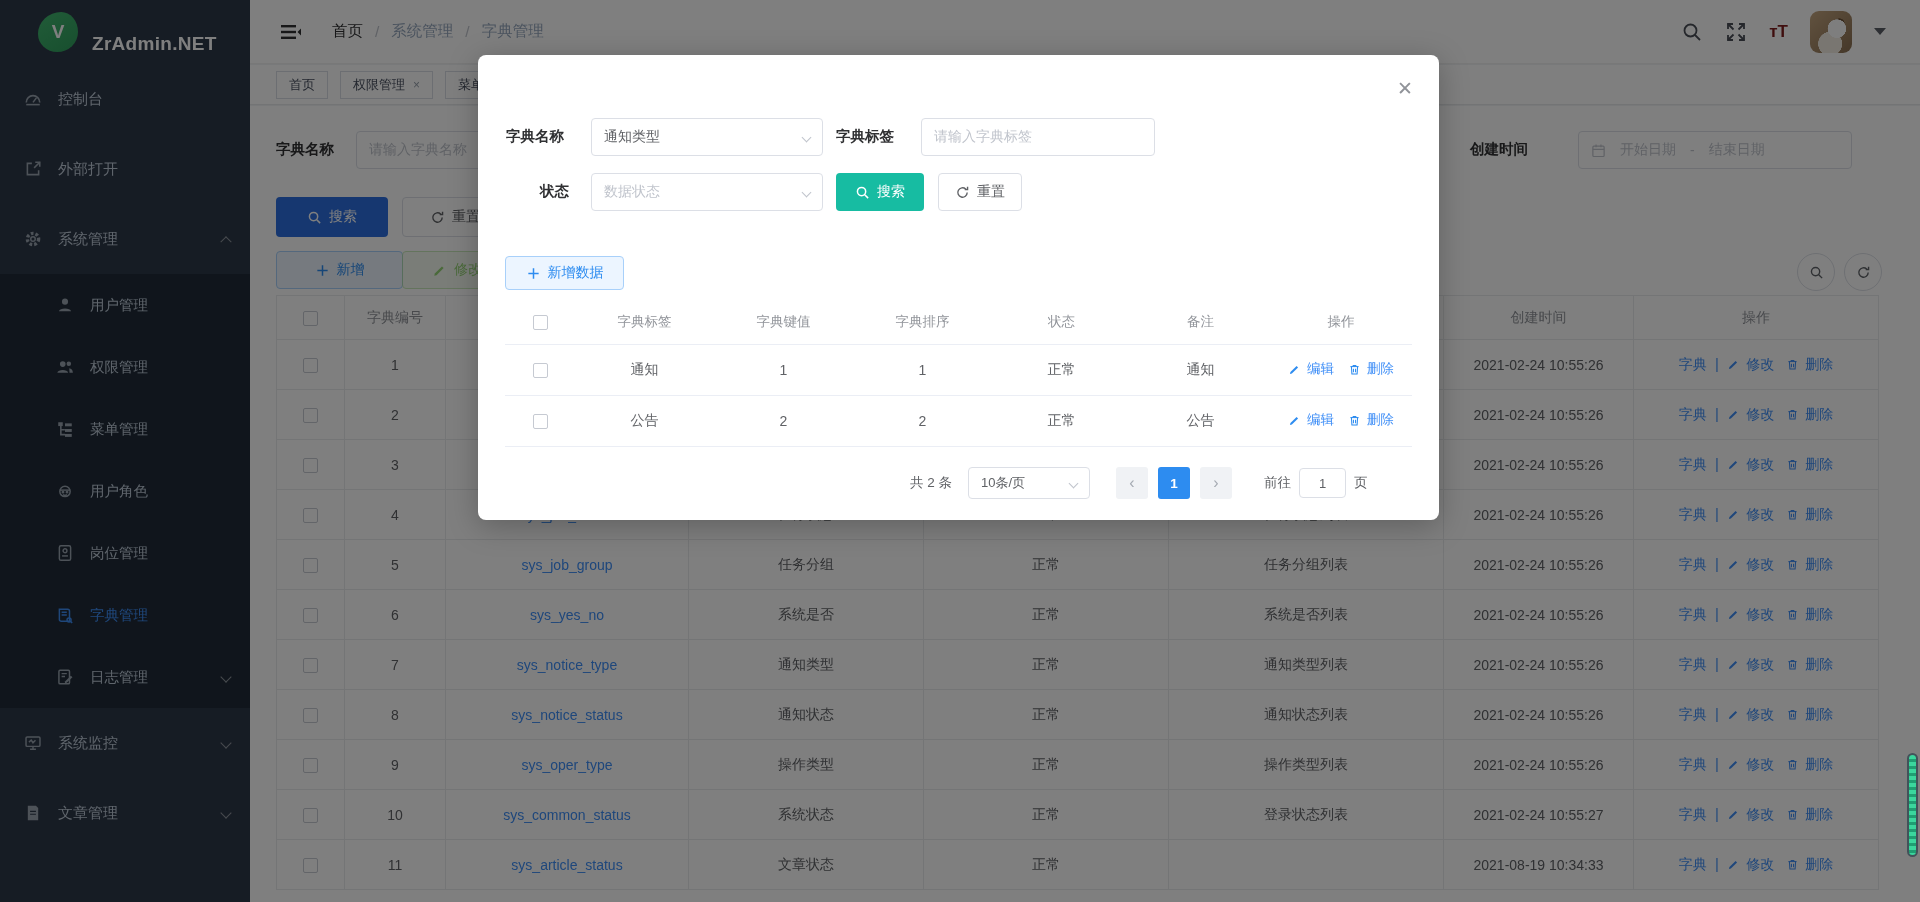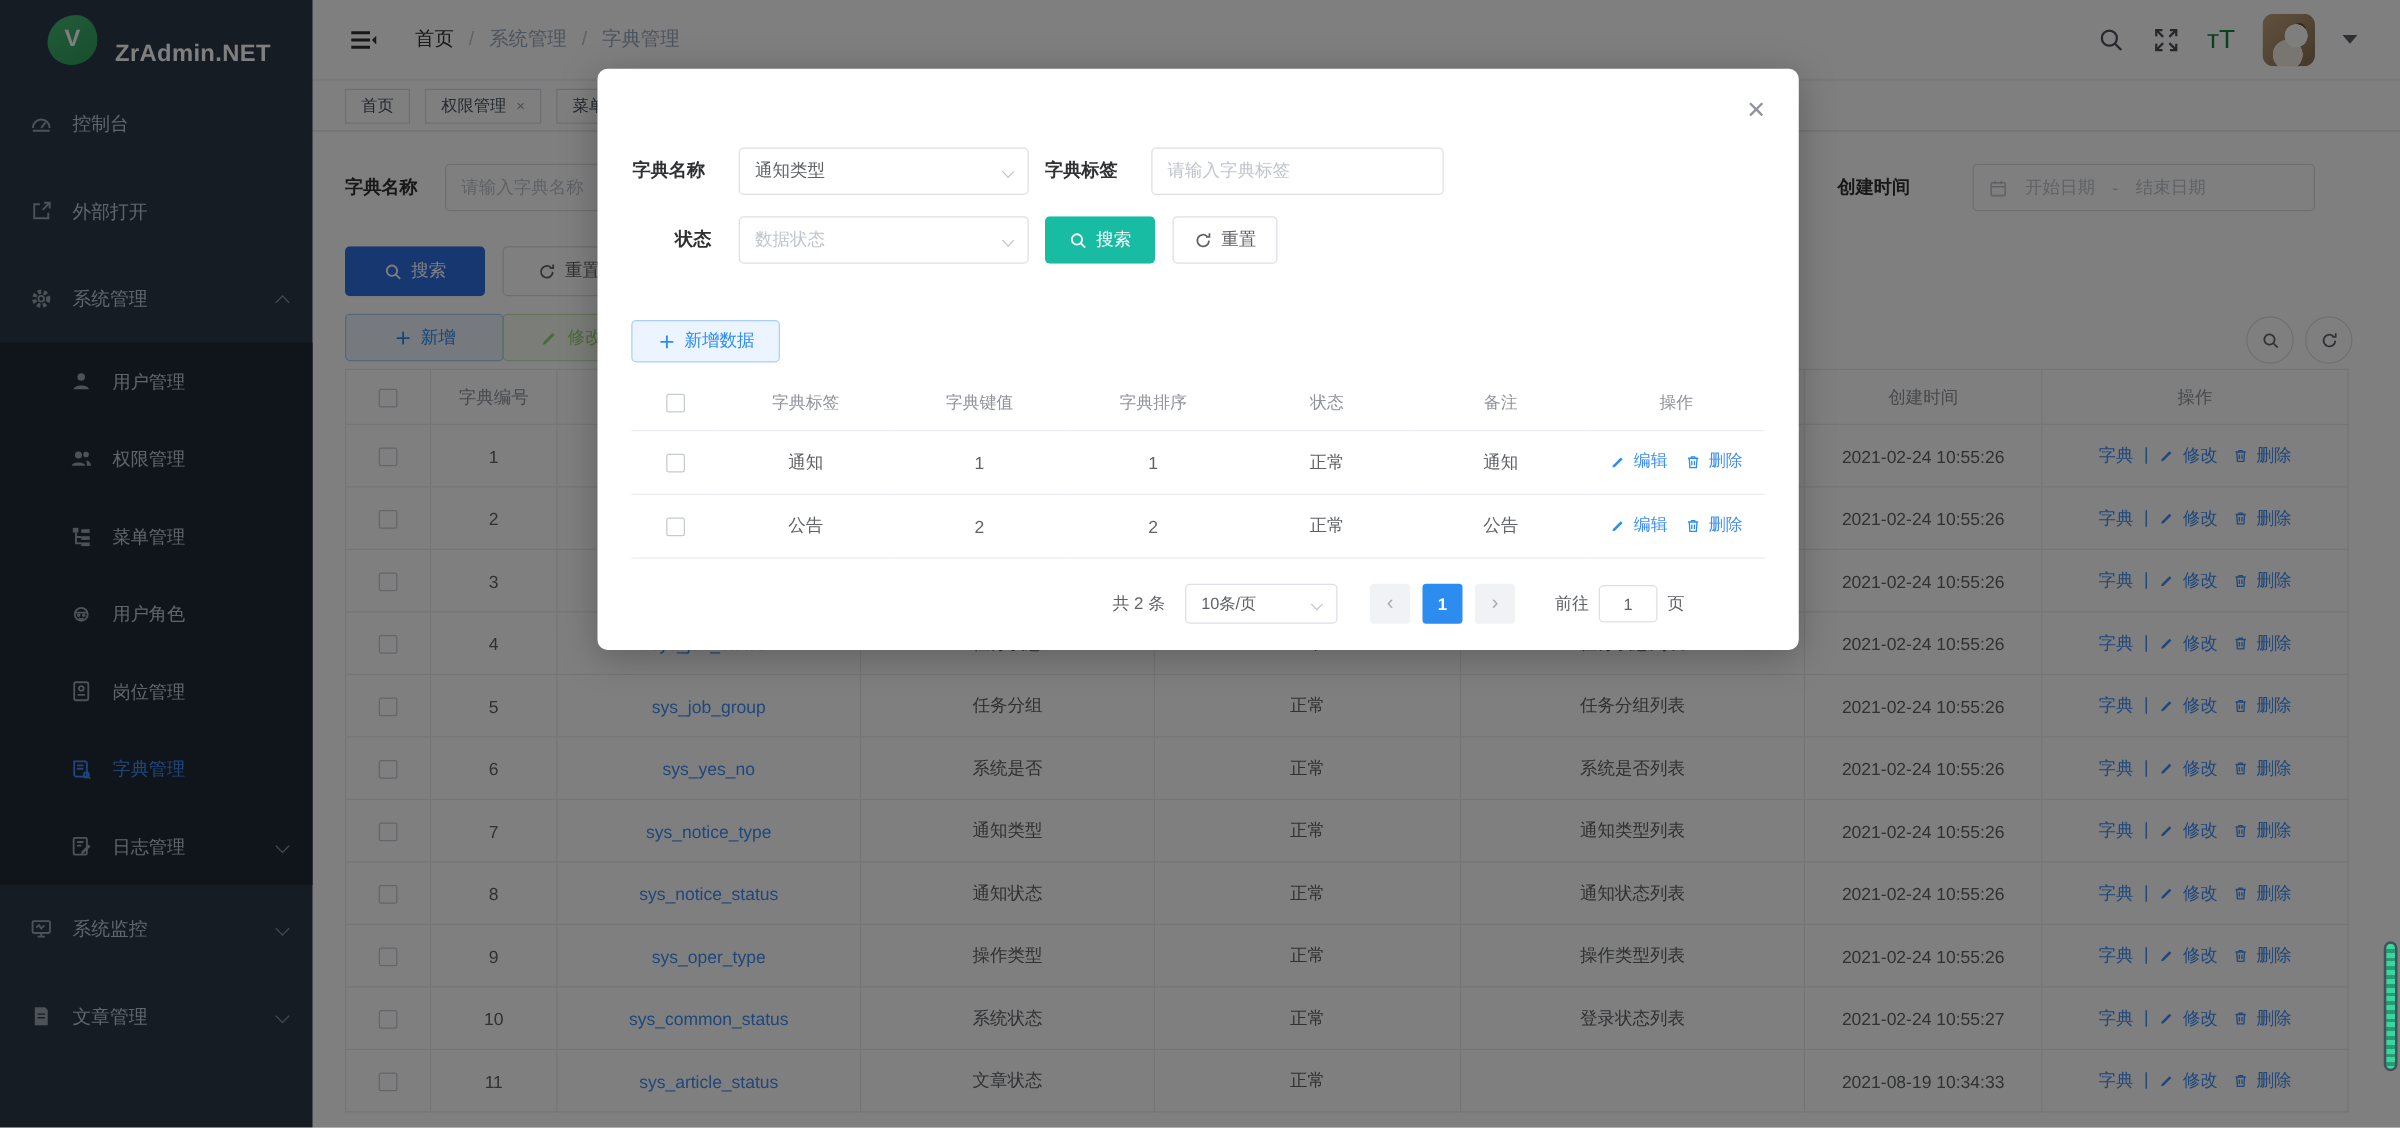--- a/index.html
+++ b/index.html
@@ -24,21 +24,21 @@
 
   
   .topbar{position:absolute;left:250px;top:0;right:0;height:64px;background:#fff;display:flex;align-items:center;border-bottom:1px solid #f0f0f0;}
   .hamburger{margin-left:28px;color:#303133;cursor:pointer;width:24px;height:24px;}
   .breadcrumb{margin-left:30px;display:flex;align-items:center;gap:12px;font-size:15.5px;}
   .bc-home{color:#303133;}
   .bc-sep{color:#c0c4cc;}
   .bc-item{color:#97a8be;}
   .top-right{margin-left:auto;display:flex;align-items:center;gap:22px;padding-right:34px;}
   .top-icon{width:22px;height:22px;color:#4a4e57;cursor:pointer;}
-  .tt{font-size:21px;color:#15803d;font-weight:normal;cursor:pointer;}
+  .tt{font-size:17px;color:#7f1d1d;font-weight:bold;cursor:pointer;}
   .avatar{width:42px;height:42px;border-radius:9px;cursor:pointer;
     background:
       radial-gradient(circle at 64% 42%,#fdfdfd 0 25%,rgba(253,253,253,0) 26%),
       radial-gradient(circle at 48% 78%,#f3ece2 0 30%,rgba(243,236,226,0) 31%),
       radial-gradient(circle at 70% 30%,#6b5136 0 12%,rgba(107,81,54,0) 13%),
       linear-gradient(135deg,#c3a57f,#8a6f52);}
   .caret{width:0;height:0;border-left:6px solid transparent;border-right:6px solid transparent;border-top:7px solid #5a5e66;cursor:pointer;}
 
   
   .tabbar{position:absolute;left:250px;top:65px;right:0;height:40px;background:#fff;border-bottom:1px solid #e6e8eb;display:flex;align-items:center;padding-left:26px;gap:12px;}
@@ -73,21 +73,21 @@
   .overlay{position:absolute;inset:0;background:rgba(0,0,0,.5);z-index:50;}
   .dialog{position:absolute;left:478px;top:55px;width:961px;height:465px;background:#fff;border-radius:8px;box-shadow:0 6px 30px rgba(0,0,0,.25);z-index:60;}
   .dlg-close{position:absolute;top:24px;right:26px;color:#909399;font-size:19px;cursor:pointer;line-height:1;}
   .dlg-label{position:absolute;font-weight:bold;color:#303133;font-size:14.5px;}
   .dlg .select,.dlg .input{position:absolute;}
   .btn-teal{background:#17bca2;color:#fff;}
   table.mgrid{border-collapse:collapse;table-layout:fixed;position:absolute;left:27px;top:245px;}
   table.mgrid th,table.mgrid td{text-align:center;border-bottom:1px solid #ebeef5;overflow:hidden;white-space:nowrap;}
   table.mgrid th{height:44px;color:#909399;font-weight:normal;font-size:13.5px;}
   table.mgrid td{height:51px;color:#606266;font-size:14px;}
-  .pager{position:absolute;left:412px;top:412px;display:flex;align-items:center;font-size:13.5px;color:#606266;}
+  .pager{position:absolute;left:432px;top:412px;display:flex;align-items:center;font-size:13.5px;color:#606266;}
   .pager .psel{position:static;height:32px;width:122px;margin-left:16px;font-size:13px;}
   .pbtn{width:32px;height:32px;border-radius:3px;background:#f0f2f5;display:flex;align-items:center;justify-content:center;color:#a6abb3;font-size:16px;cursor:pointer;}
   .pbtn.active{background:#2d8cf0;color:#fff;font-weight:bold;font-size:13.5px;}
   .goto-input{width:47px;height:30px;border:1px solid #dcdfe6;border-radius:4px;text-align:center;color:#606266;display:flex;align-items:center;justify-content:center;font-size:13px;}
 
   
   .scroll-thumb{position:absolute;right:2px;top:753px;width:11px;height:104px;z-index:70;border:2px solid #43525a;border-radius:6px;background:repeating-linear-gradient(180deg,#3bd69d 0 4px,#1f9e72 4px 7px);}
 </style>
 </head>
 <body>

